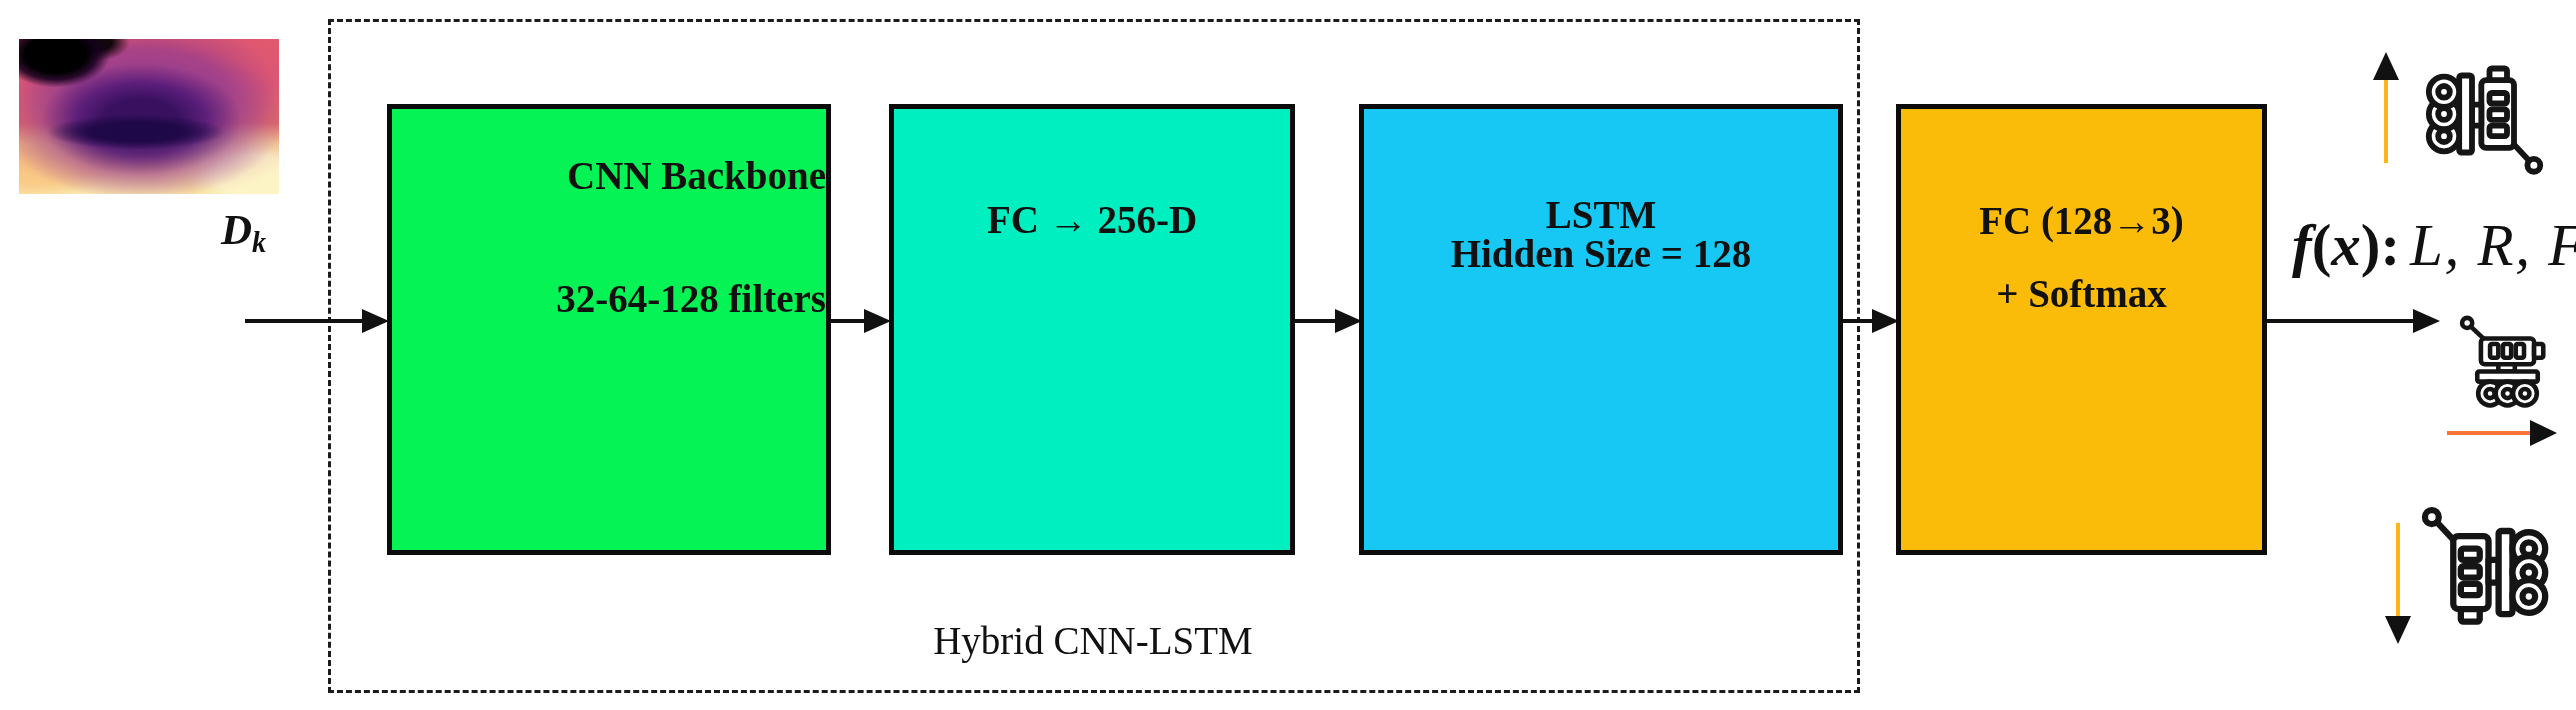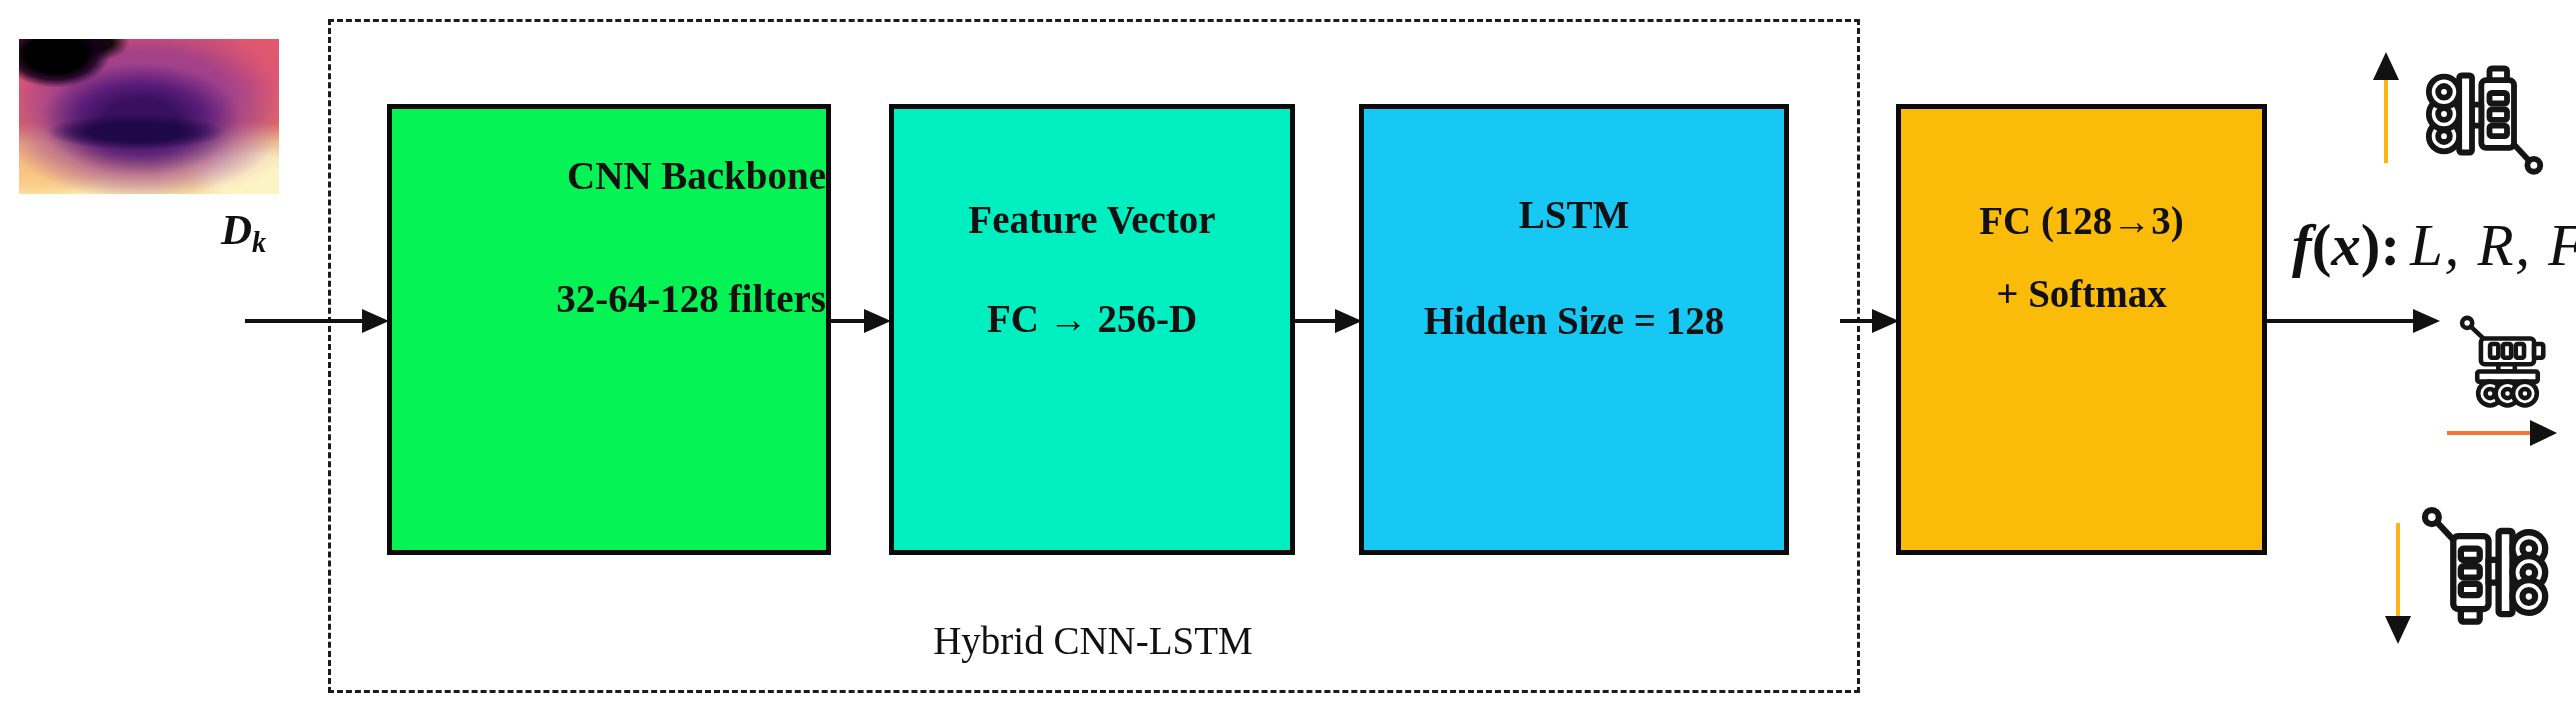--- a/index.html
+++ b/index.html
@@ -65,21 +65,21 @@
     flex-direction: column;
     align-items: center;
     text-align: center;
     font-size: 39px;
     font-weight: bold;
     line-height: 1;
     white-space: nowrap;
   }
   .block-cnn     { left: 387px;  width: 444px; padding-top: 47px;  gap: 84px; align-items: flex-end; }
   .block-feature { left: 889px; width: 406px; padding-top: 91px; gap: 60px; }
-  .block-lstm    { left: 1359px; width: 430px; padding-top: 86px; gap: 67px; }
+  .block-lstm    { left: 1359px; width: 484px; padding-top: 86px; }
   .block-fc      { left: 1896px; width: 371px; padding-top: 92px; gap: 34px; }
 
   
   .harrow {
     position: absolute;
     height: 4.2px;
     background: #111;
     top: 319px;
   }
   .harrow::after {
@@ -151,21 +151,20 @@
   <div class="harrow" style="left:1291px; width:45px;"></div>
   <div class="harrow" style="left:1840px; width:33px;"></div>
   <div class="harrow" style="left:2263px; width:151px;"></div>
 
   <div class="block block-cnn" style="background-color: rgb(6, 243, 85);">
     <div>CNN Backbone</div>
     <div>32-64-128 filters</div>
   </div>
 
   <div class="block block-feature" style="background-color: rgb(0, 239, 192);">
-    <div>Feature Vector</div>
     <div>FC → 256-D</div>
   </div>
 
   <div class="block block-lstm" style="background-color: rgb(23, 200, 245);">
     <div>LSTM</div>
     <div>Hidden Size = 128</div>
   </div>
 
   <div class="block block-fc" style="background-color: rgb(251, 187, 9); text-align: center;">
     <div>FC (128→3)</div>

